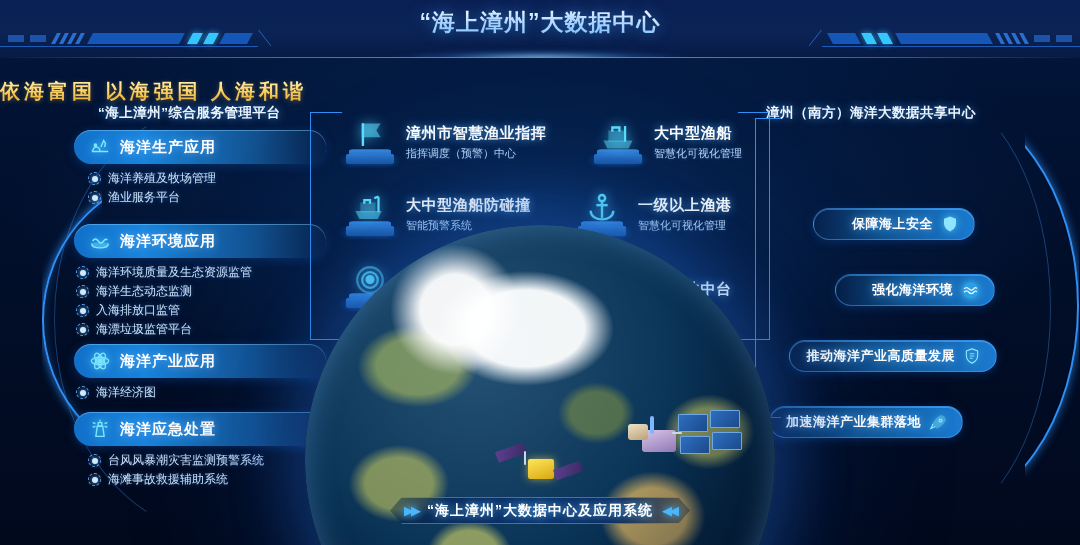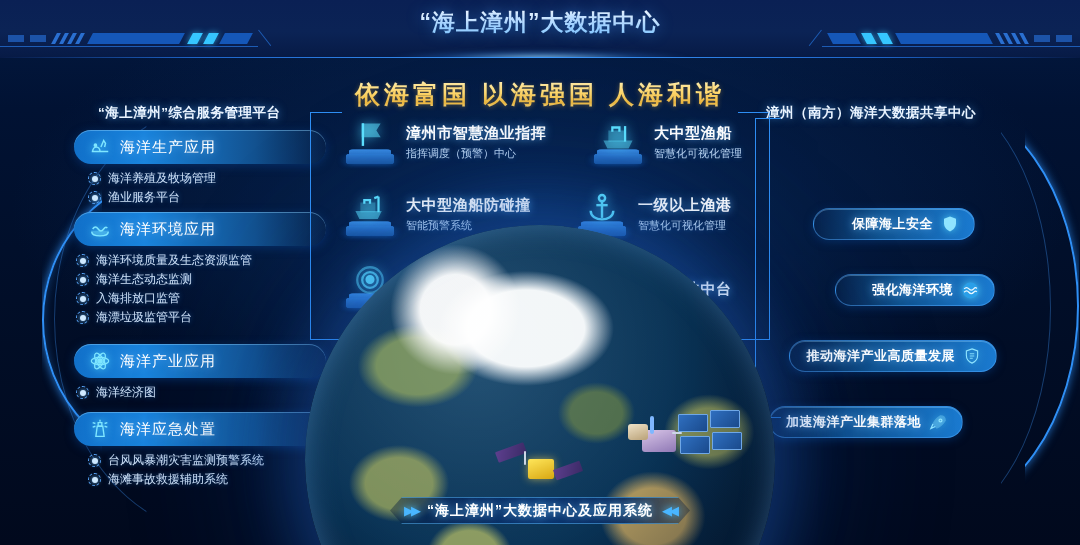--- a/index.html
+++ b/index.html
@@ -57,22 +57,22 @@
 
   .frame-edge{
     position:absolute; top:46px; height:1px; background:#1d5cb5;
   }
   .frame-diag{
     position:absolute; width:1px; background:#1d5cb5; transform-origin:top;
   }
 
   
   #slogan{
-    position:absolute; top:78px; left:0; right:0; text-align:center;
-    font-size:25px; font-weight:bold; letter-spacing:4px;
+    position:absolute; top:78px; left:0; right:0; text-align:left;
+    font-size:20px; font-weight:bold; letter-spacing:4px;
     background:linear-gradient(180deg,#fff6c8 0%,#ffe07a 45%,#e8b640 75%,#fff0b0 100%);
     -webkit-background-clip:text; background-clip:text; color:transparent;
     text-shadow:0 1px 5px rgba(255,190,60,.35);
   }
 
   
   .col-title{
     position:absolute; font-size:13.5px; font-weight:bold; color:#eaf4ff;
     letter-spacing:.5px; text-shadow:0 0 8px rgba(80,170,255,.7);
     white-space:nowrap;
@@ -104,21 +104,21 @@
     background:linear-gradient(90deg,#1170c9 0%,#1a84dd 28%,#12518f 72%, rgba(14,44,86,.25) 100%);
     box-shadow:inset 0 1px 0 rgba(140,210,255,.45), 0 2px 10px rgba(10,60,130,.6);
     display:flex; align-items:center; gap:8px; padding-left:14px;
   }
   .sec-head .s-icon{
     width:24px; height:24px; flex:0 0 24px;
     display:flex; align-items:center; justify-content:center;
     color:#7fe6ff; filter:drop-shadow(0 0 4px rgba(90,220,255,.85));
   }
   .sec-head .s-label{
-    font-size:15px; font-weight:normal; color:#ffffff;
+    font-size:15px; font-weight:bold; color:#ffffff;
     letter-spacing:1px; text-shadow:0 0 8px rgba(110,190,255,.8);
   }
   .sub-list{ margin-top:5px; padding-left:14px; }
   .sub{
     display:flex; align-items:center; gap:7px; height:19px;
   }
   .sub .dot{
     width:13px; height:13px; flex:0 0 13px; position:relative;
   }
   .sub .dot:before{
@@ -329,21 +329,21 @@
           <span class="dot"></span>
           <span class="txt">海洋养殖及牧场管理</span>
         </div>
         <div class="sub">
           <span class="dot"></span>
           <span class="txt">渔业服务平台</span>
         </div>
       </div>
     </div>
 
-    <div class="sec" style="top:94px;">
+    <div class="sec" style="top:106px;">
       <div class="sec-head">
         <span class="s-icon">
           <svg viewBox="0 0 24 24" width="22" height="22" fill="none" stroke="currentColor" stroke-width="1.6">
             <path d="M3 14c0 3 4 5 9 5s9-2 9-5" fill="currentColor" opacity=".35"></path>
             <path d="M4 12c2-3 4-3 6 0s4 3 6 0 3-2 4-1"></path>
               <path d="M3 15c0 3 4 4.5 9 4.5S21 18 21 15"></path>
           </svg>
         </span>
         <span class="s-label">海洋环境应用</span>
       </div>

